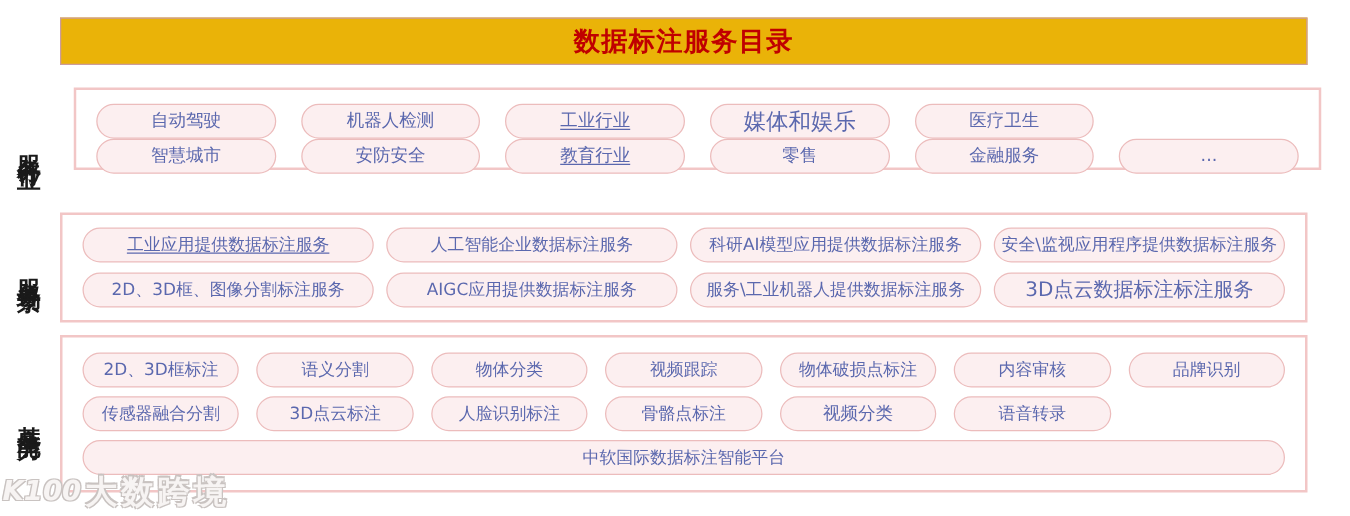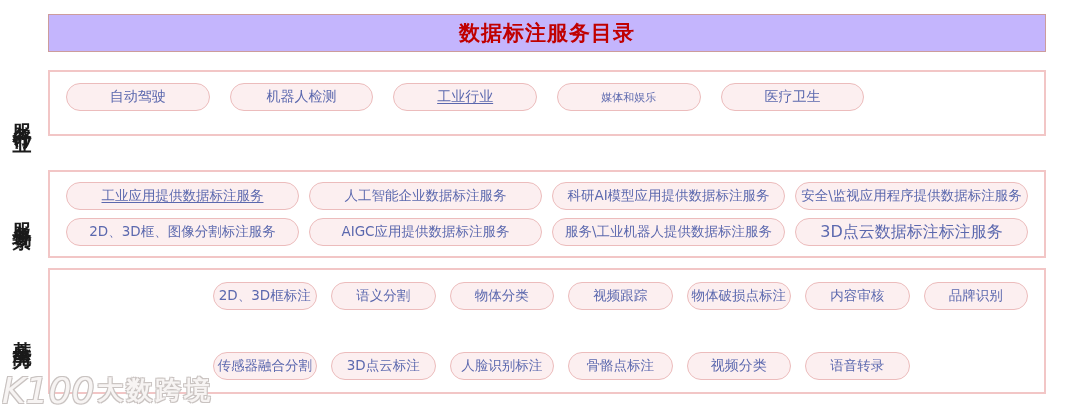--- a/index.html
+++ b/index.html
@@ -2,21 +2,21 @@
 <html style="--title-red: #c00000; --pill-text: #5b68ae; --pill-bg: #fceff0; --pill-border: #ecbcbc; --box-border: #f2c6c6; --label-black: #1a1a1a;"><head>
 <meta charset="utf-8">
 <style>
   html,body{margin:0;padding:0;}
   body{
     width:1080px;height:413px;position:relative;background:#ffffff;
     font-family:"DejaVu Sans","Liberation Sans",sans-serif;overflow:hidden;
   }
   .title-box{
     position:absolute;left:48px;top:14px;width:998px;height:38px;
-    box-sizing:border-box;border:1px solid #cc9c9c;background:#c4b5fd;
+    box-sizing:border-box;border:1px solid #cc9c9c;background:#eab308;
     display:flex;align-items:center;justify-content:center;
   }
   .title-text{
     color:var(--title-red,#c00000);font-size:21px;font-weight:bold;letter-spacing:1px;
   }
   .side-label{
     position:absolute;left:4px;width:38px;
     display:flex;align-items:center;justify-content:center;
   }
   .vtext{
@@ -38,21 +38,21 @@
     display:flex;align-items:center;justify-content:center;
     white-space:nowrap;overflow:hidden;padding:0 4px;
   }
   .pill.underline{text-decoration:underline;text-underline-offset:2px;}
   .footer-bar{width:100%;}
   .watermark{
     position:absolute;left:2px;bottom:2px;display:flex;align-items:center;gap:3px;
     pointer-events:none;
   }
   .wm-logo{
-    font-size:36px;font-weight:400;font-style:italic;letter-spacing:0;
+    font-size:22px;font-weight:700;font-style:italic;letter-spacing:0;
     color:#f7f4f3;
     text-shadow:1px 1px 0 #c9c3c1,-1px -1px 0 #c9c3c1,1px -1px 0 #c9c3c1,-1px 1px 0 #c9c3c1;
   }
   .wm-text{
     font-size:26px;font-weight:800;letter-spacing:3px;
     color:#f7f4f3;
     text-shadow:1px 1px 0 #c9c3c1,-1px -1px 0 #c9c3c1,1px -1px 0 #c9c3c1,-1px 1px 0 #c9c3c1;
   }
 </style>
 </head>
@@ -60,27 +60,35 @@
 
 <div class="canvas">
   <div class="title-box">
     <span class="title-text">数据标注服务目录</span>
   </div>
 
   <div id="sections-root">
       <div class="side-label" style="top: 70px; height: 90px;">
         <span class="vtext">服务行业</span>
       </div>
-      <div class="section-box" style="top: 70px; height: 66px; padding: 11px 16px;">
+      <div class="section-box" style="top: 70px; height: 66px; padding: 11px 16px; margin-left: 11px;">
         <div class="pill-row" style="grid-template-columns: repeat(6, 1fr); gap: 20px;">
           <div class="pill" style="font-size: 14px;">自动驾驶</div>
           <div class="pill" style="font-size: 14px;">机器人检测</div>
           <div class="pill underline" style="font-size: 14px;">工业行业</div>
-          <div class="pill" style="font-size: 11px;">媒体和娱乐</div>
+          <div class="pill" style="font-size: 18px;">媒体和娱乐</div>
           <div class="pill" style="font-size: 14px;">医疗卫生</div>
+        </div>
+        <div class="pill-row" style="grid-template-columns: repeat(6, 1fr); gap: 20px;">
+          <div class="pill" style="font-size: 14px;">智慧城市</div>
+          <div class="pill" style="font-size: 14px;">安防安全</div>
+          <div class="pill underline" style="font-size: 14px;">教育行业</div>
+          <div class="pill" style="font-size: 14px;">零售</div>
+          <div class="pill" style="font-size: 14px;">金融服务</div>
+          <div class="pill" style="font-size: 14px;">...</div>
         </div>
       </div>
       <div class="side-label" style="top: 170px; height: 88px;">
         <span class="vtext">服务场景</span>
       </div>
       <div class="section-box" style="top: 170px; height: 88px; padding: 10px 16px;">
         <div class="pill-row" style="grid-template-columns: repeat(4, 1fr); gap: 10px;">
           <div class="pill underline" style="font-size: 13.5px;">工业应用提供数据标注服务</div>
           <div class="pill" style="font-size: 13.5px;">人工智能企业数据标注服务</div>
           <div class="pill" style="font-size: 13.5px;">科研AI模型应用提供数据标注服务</div>
@@ -89,38 +97,39 @@
         <div class="pill-row" style="grid-template-columns: repeat(4, 1fr); gap: 10px;">
           <div class="pill" style="font-size: 13.5px;">2D、3D框、图像分割标注服务</div>
           <div class="pill" style="font-size: 13.5px;">AIGC应用提供数据标注服务</div>
           <div class="pill" style="font-size: 13.5px;">服务\工业机器人提供数据标注服务</div>
           <div class="pill" style="font-size: 16px;">3D点云数据标注标注服务</div>
         </div>
       </div>
       <div class="side-label" style="top: 268px; height: 126px;">
         <span class="vtext">基座能力</span>
       </div>
-      <div class="section-box" style="top: 268px; height: 126px; padding: 12px 16px; align-items: flex-end;">
+      <div class="section-box" style="top: 268px; height: 126px; padding: 12px 16px;">
         <div class="pill-row" style="grid-template-columns: repeat(7, 1fr); gap: 14px;">
           <div class="pill" style="font-size: 13.5px;">2D、3D框标注</div>
           <div class="pill" style="font-size: 13.5px;">语义分割</div>
           <div class="pill" style="font-size: 13.5px;">物体分类</div>
           <div class="pill" style="font-size: 13.5px;">视频跟踪</div>
           <div class="pill" style="font-size: 13.5px;">物体破损点标注</div>
           <div class="pill" style="font-size: 13.5px;">内容审核</div>
           <div class="pill" style="font-size: 13.5px;">品牌识别</div>
         </div>
         <div class="pill-row" style="grid-template-columns: repeat(7, 1fr); gap: 14px;">
           <div class="pill" style="font-size: 13.5px;">传感器融合分割</div>
           <div class="pill" style="font-size: 13.5px;">3D点云标注</div>
           <div class="pill" style="font-size: 13.5px; font-family: Liberation Mono, monospace;">人脸识别标注</div>
           <div class="pill" style="font-size: 13.5px;">骨骼点标注</div>
           <div class="pill" style="font-size: 14px;">视频分类</div>
           <div class="pill" style="font-size: 13.5px;">语音转录</div>
         </div>
+        <div class="pill footer-bar" style="font-size: 13.5px;">中软国际数据标注智能平台</div>
       </div>
     </div>
 
   <div class="watermark">
     <span class="wm-logo">K100</span>
     <span class="wm-text">大数跨境</span>
   </div>
 </div>
 
 </body></html>

